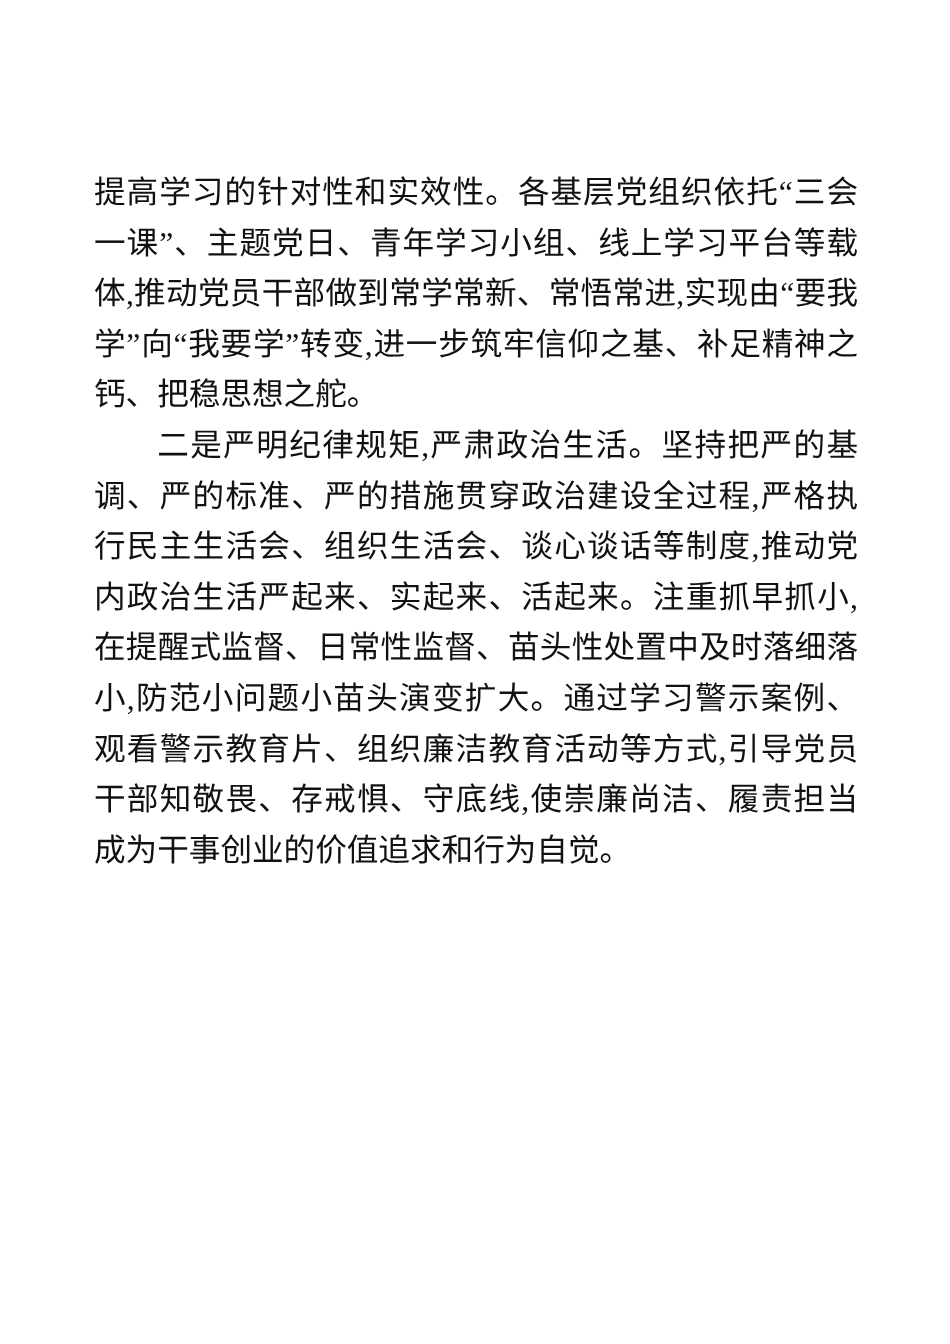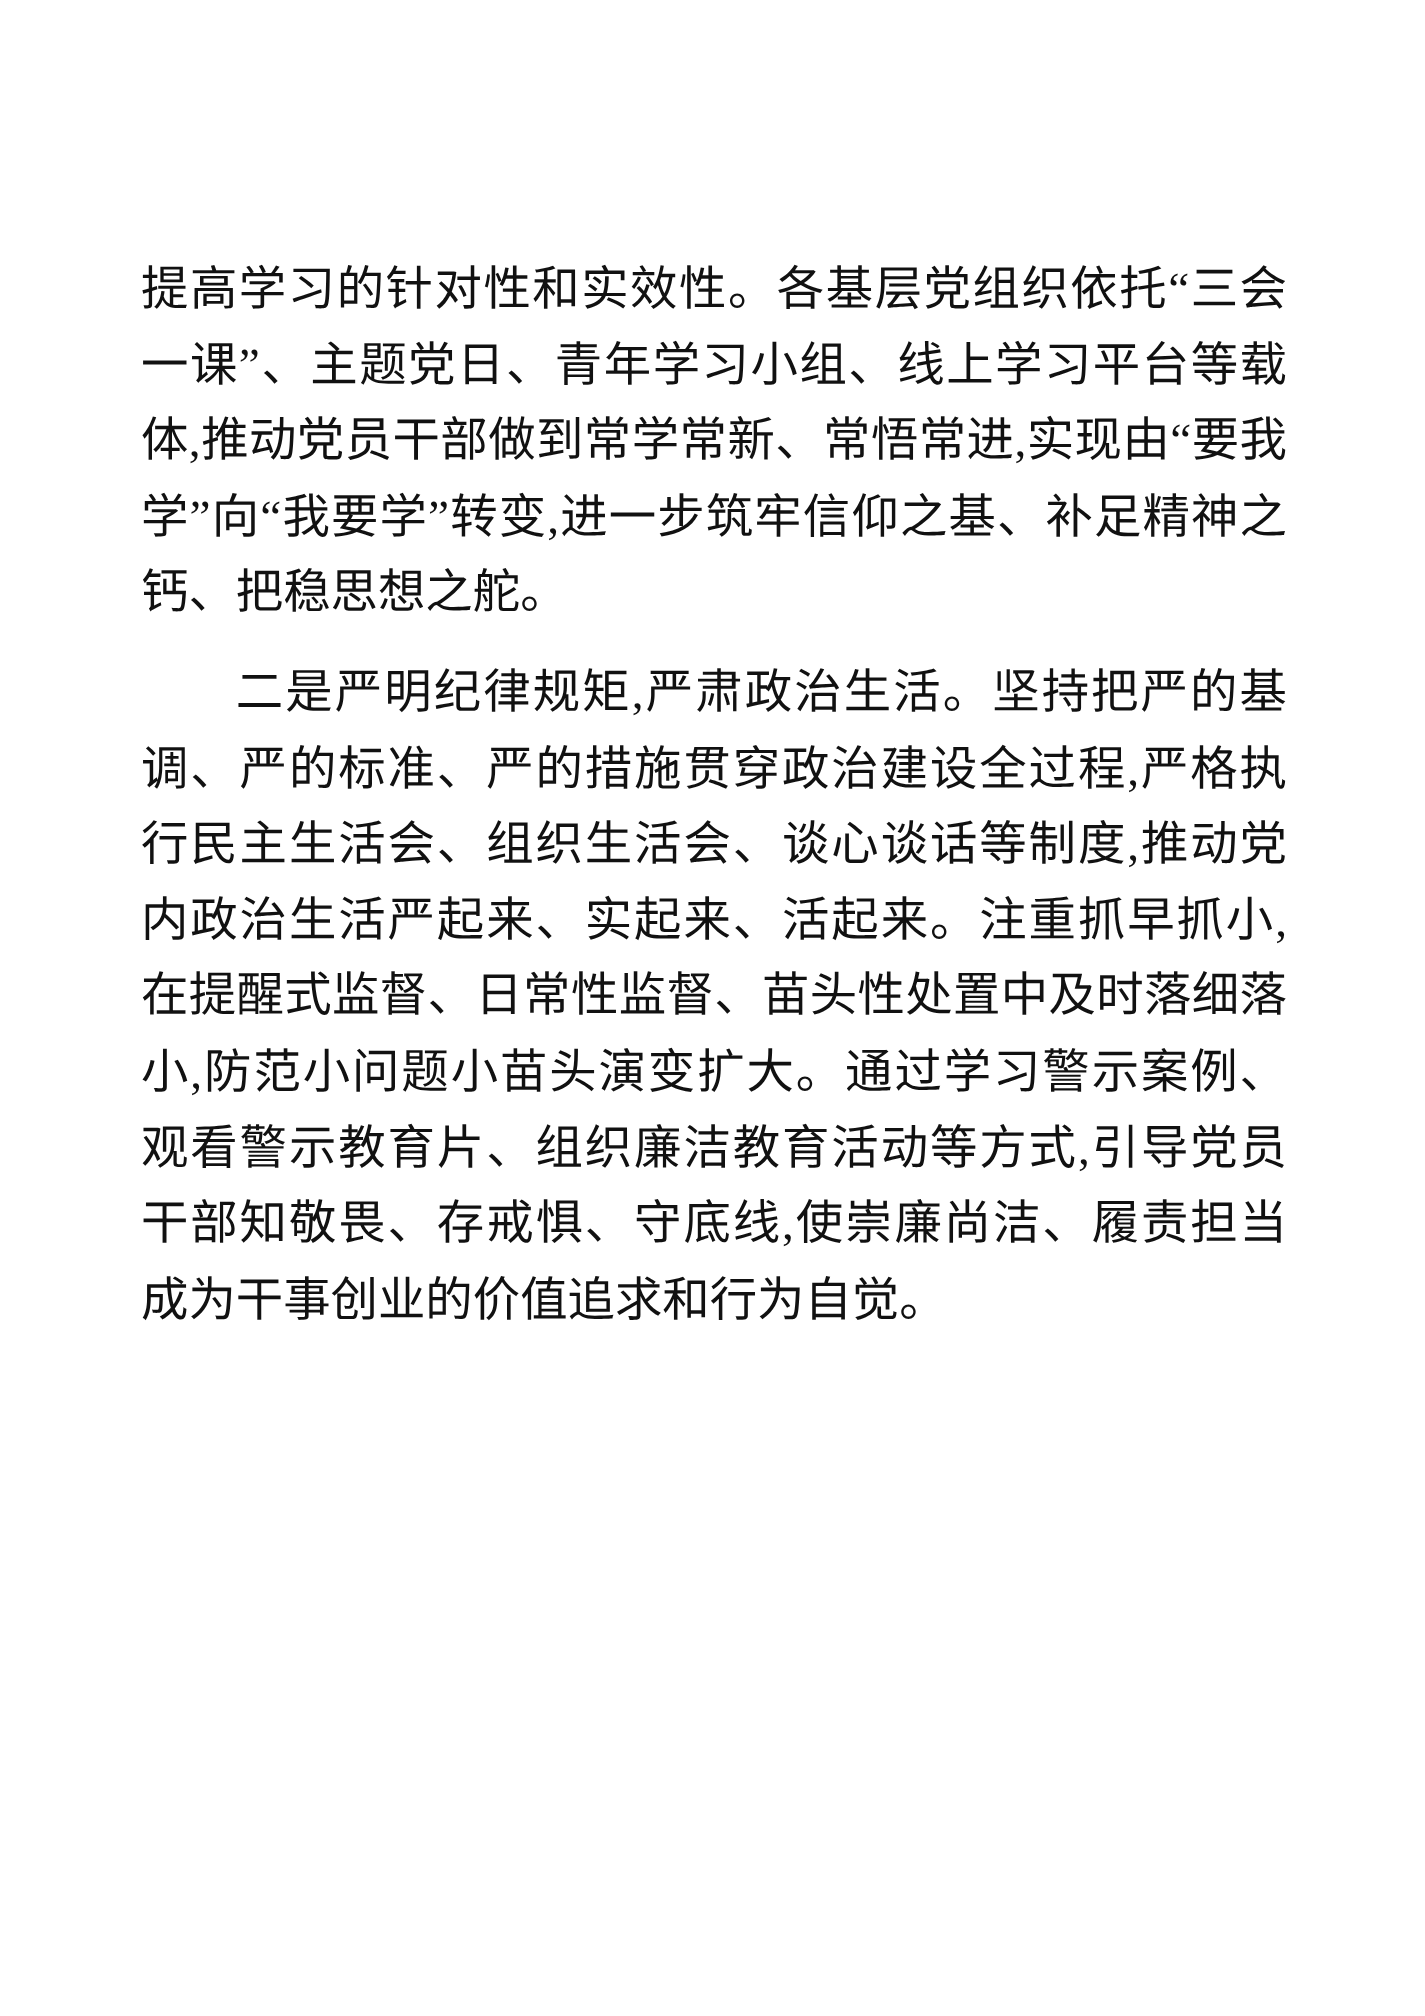--- a/index.html
+++ b/index.html
@@ -34,21 +34,21 @@
     font-size: 31.6px;
     line-height: 50.6px;
     letter-spacing: 0px;
     text-align: justify;
     text-align-last: left;
     text-justify: inter-character;
     word-break: break-all;
     -webkit-font-smoothing: antialiased;
   }
   .para + .para {
-    margin-top: 16px;
+    margin-top: 0;
   }
   .para.indent {
     text-indent: 63.2px;
   }
   .page-number {
     position: absolute;
     left: 94px;
     top: 1178px;
     width: 300px;
     color: #111111;

